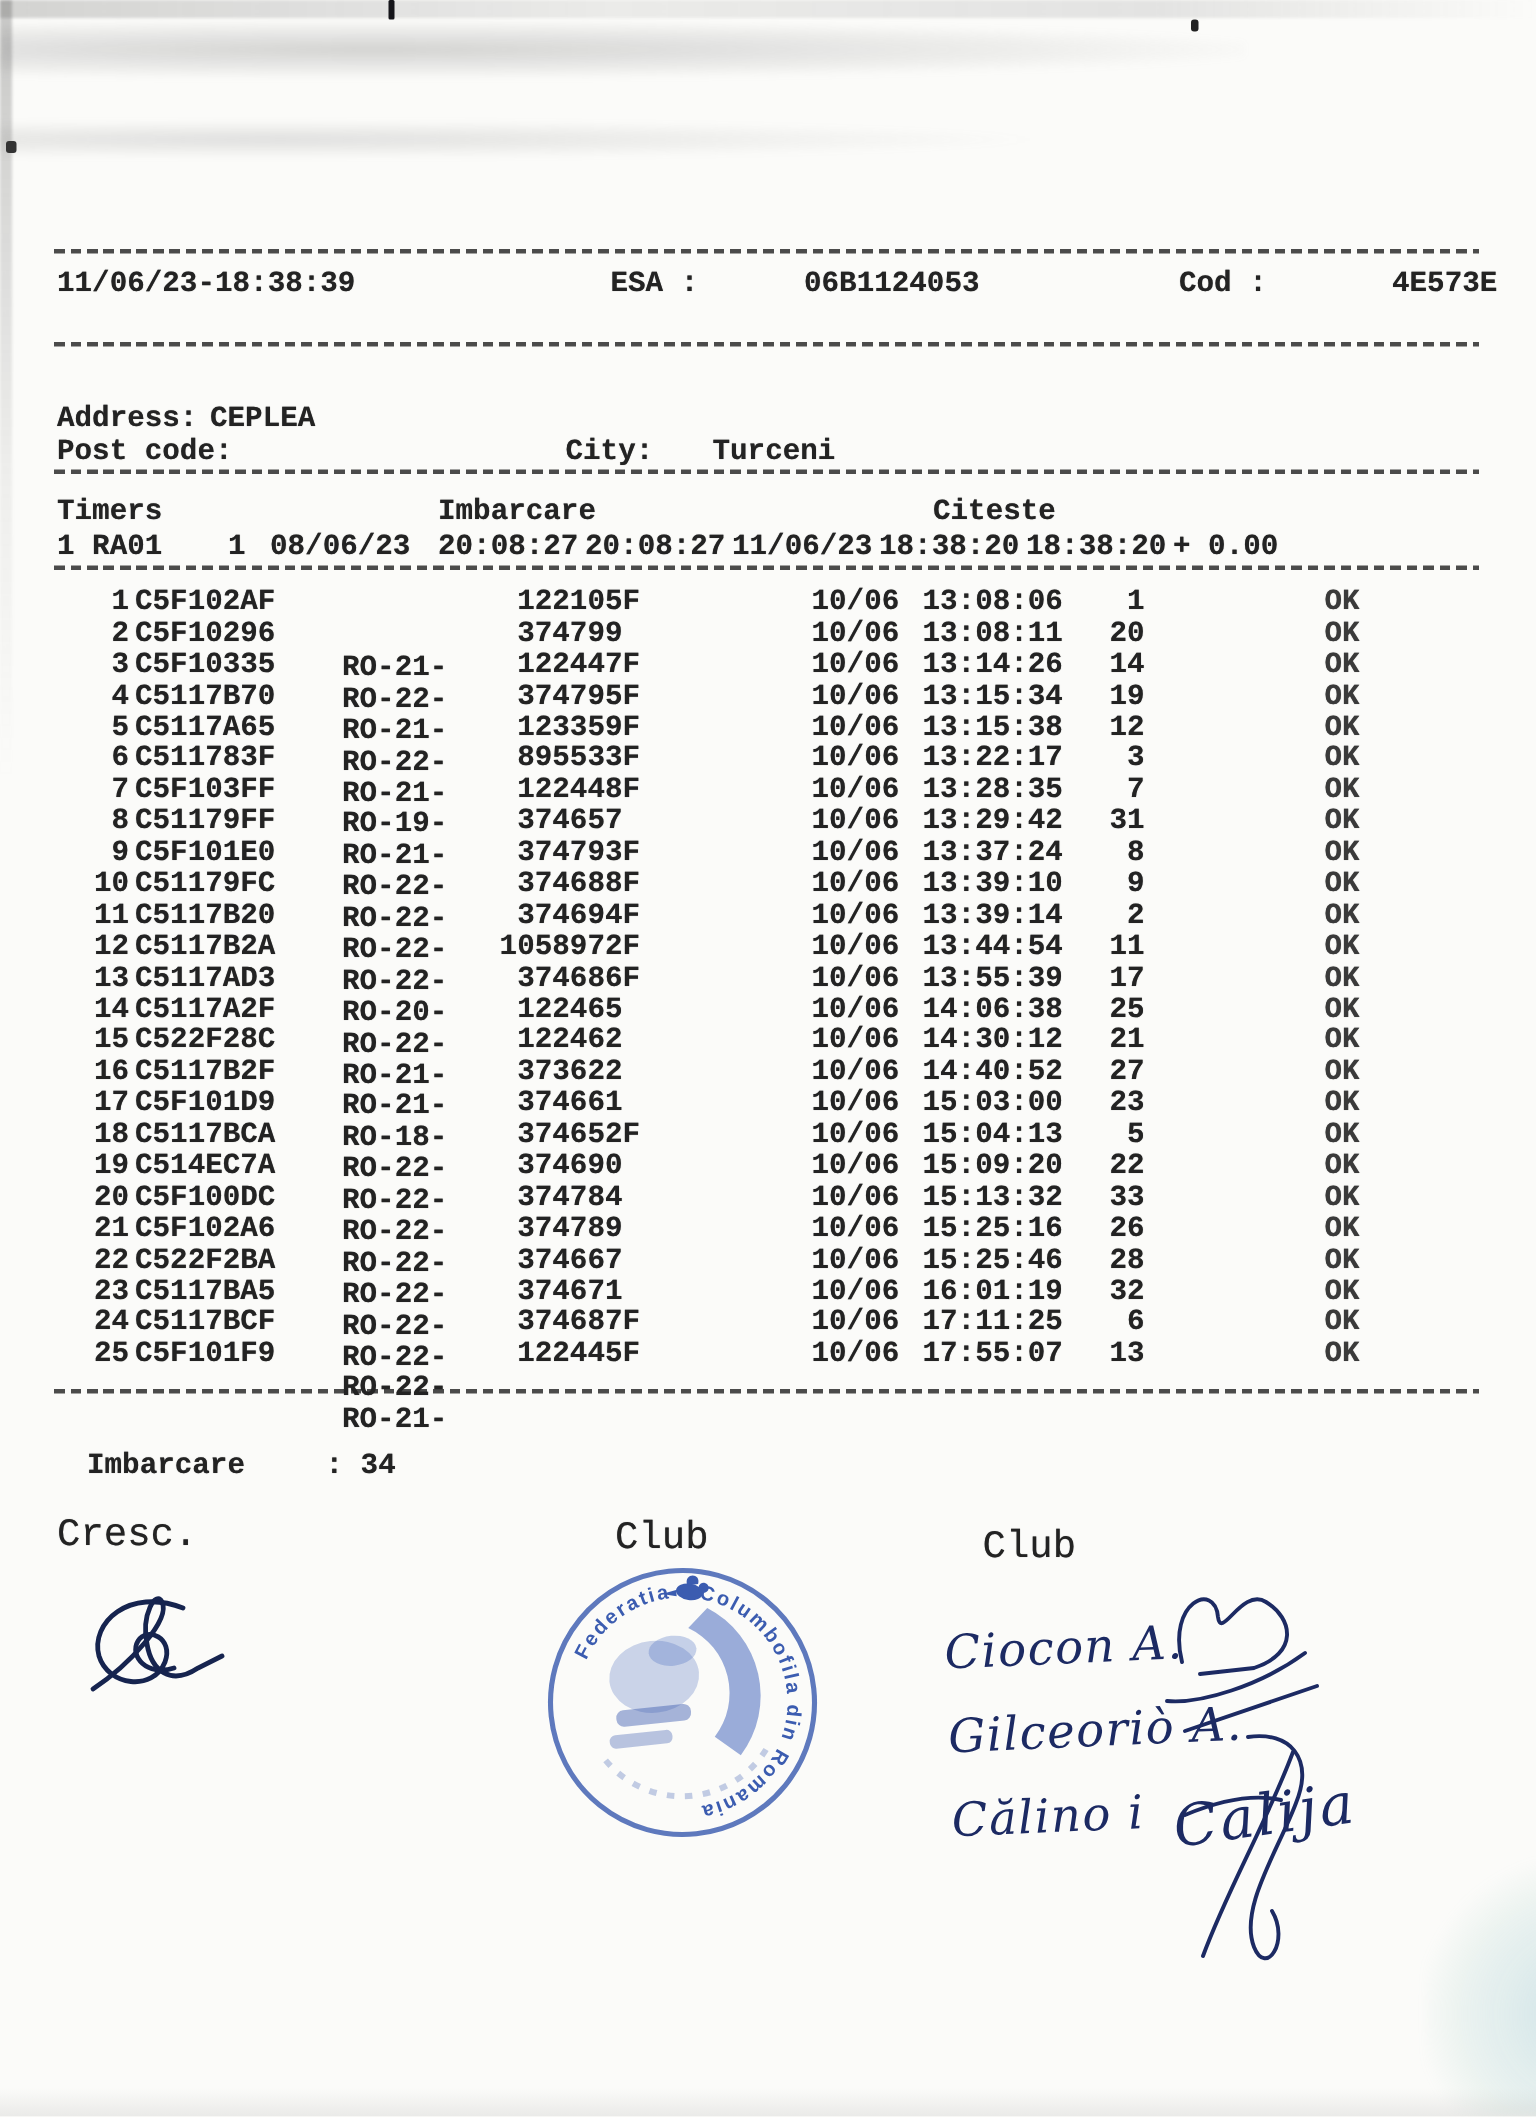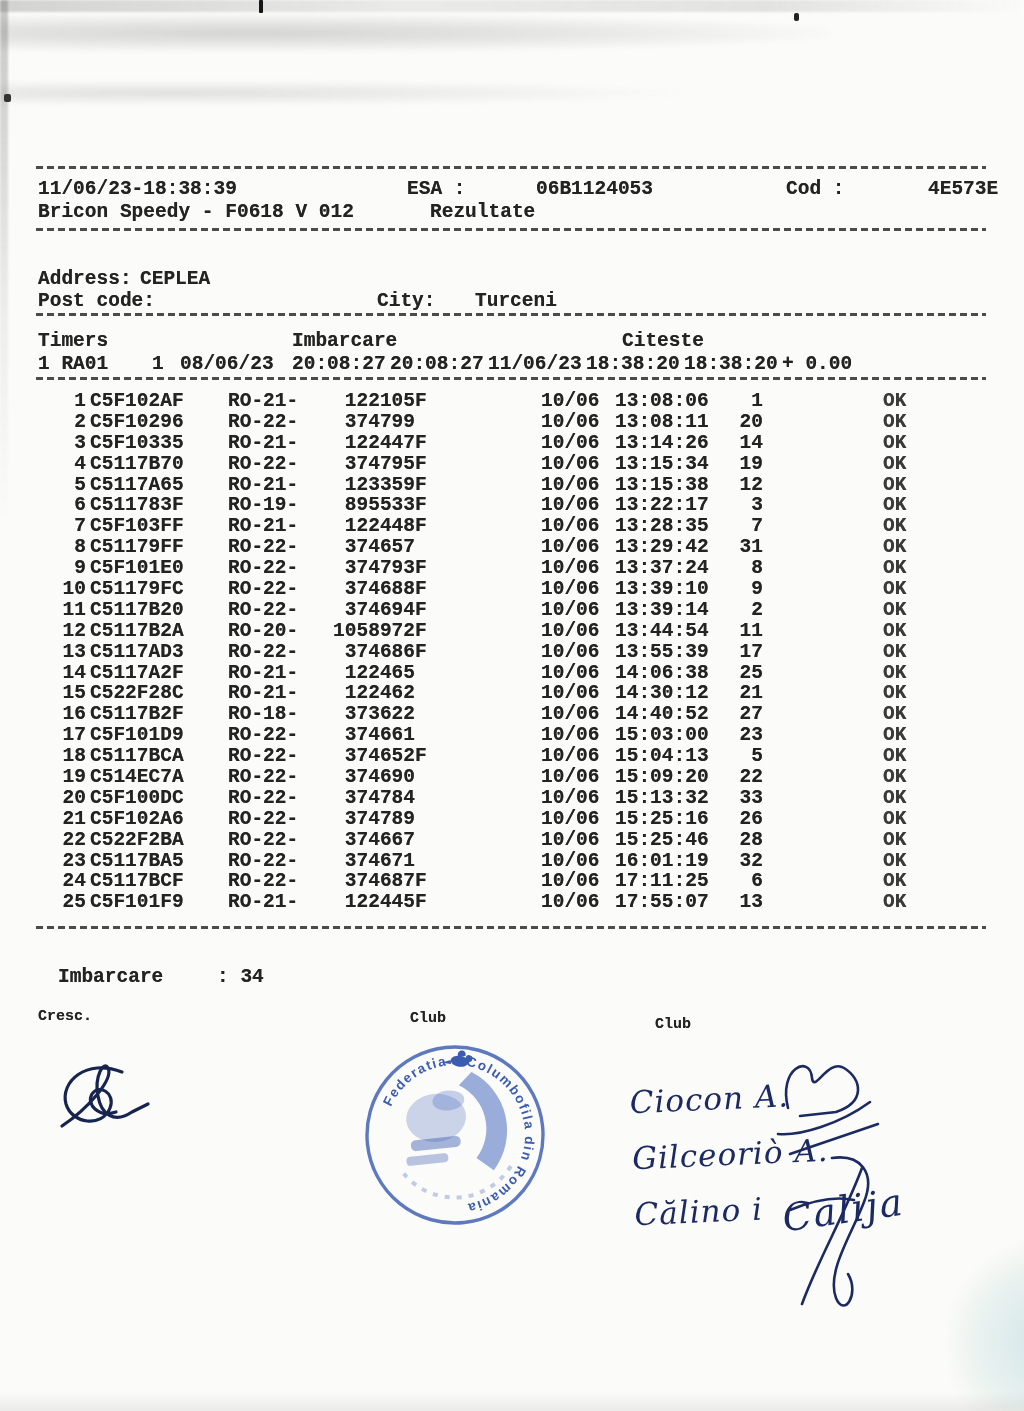--- a/index.html
+++ b/index.html
@@ -39,29 +39,29 @@
   
   .tline{position:absolute;left:0;top:0;width:1024px;height:22px;font-weight:bold;
     font-size:19.5px;letter-spacing:0;white-space:nowrap;text-shadow:0 0 .5px rgba(20,20,20,.65);}
   .tline span{position:absolute;display:inline-block;}
   
   .results{position:absolute;left:38px;top:391px;width:960px;font-weight:bold;
     font-size:19.5px;text-shadow:0 0 .5px rgba(20,20,20,.6);}
   .trow{display:flex;height:20.9px;line-height:20.9px;white-space:pre;}
   .c-no{width:48px;text-align:right;}
   .c-ring{width:138px;margin-left:4px;}
-  .c-ro{width:88px;}
+  .c-ro{width:88px;margin-top:44px;}
   .c-num{width:99px;text-align:right;}
   .c-sfx{width:14px;}
   .c-date{width:62px;margin-left:112px;}
   .c-time{width:96px;margin-left:12px;}
   .c-rank{width:52px;text-align:right;}
   .c-st{width:40px;margin-left:120px;color:#3a3a3a;}
   
-  .label{position:absolute;font-weight:bold;font-size:15px;text-shadow:0 0 .5px rgba(20,20,20,.6);white-space:pre;}
+  .label{position:absolute;font-weight:normal;font-size:26px;text-shadow:0 0 .5px rgba(20,20,20,.6);white-space:pre;}
   
   .stamp{position:absolute;left:360px;top:1040px;transform:rotate(-6deg);}
   
   .sigs{position:absolute;left:632px;top:1066px;width:380px;transform:rotate(-2.5deg);}
   .sig-name{font-family:"DejaVu Serif","Liberation Serif",serif;font-style:italic;
     font-size:31px;color:#1c2a63;height:56px;line-height:56px;white-space:nowrap;
     letter-spacing:1px;}
   .sig-flourish-text{position:absolute;left:782px;top:1188px;font-family:"DejaVu Serif","Liberation Serif",serif;
     font-style:italic;font-size:38px;color:#1c2a63;transform:rotate(-8deg);letter-spacing:2px;}
   .penlines{position:absolute;pointer-events:none;}
@@ -86,24 +86,20 @@
   <div class="dash" style="top:313px"></div>
   <div class="dash" style="top:377px"></div>
   <div class="dash" style="top:926px"></div>
 
   <div class="tline" style="top:178px">
     <span style="left:38px">11/06/23-18:38:39</span>
     <span style="left:407px">ESA :</span>
     <span style="left:536px">06B1124053</span>
     <span style="left:786px">Cod :</span>
     <span style="left:928px">4E573E</span>
-  </div>
-  <div class="tline" style="top:201px">
-    <span style="left:38px">Bricon Speedy - F0618  V 012</span>
-    <span style="left:430px">Rezultate</span>
   </div>
 
   <div class="tline" style="top:268px">
     <span style="left:38px">Address:</span>
     <span style="left:140px">CEPLEA</span>
   </div>
   <div class="tline" style="top:290px">
     <span style="left:38px">Post code:</span>
     <span style="left:377px">City:</span>
     <span style="left:475px">Turceni</span>

